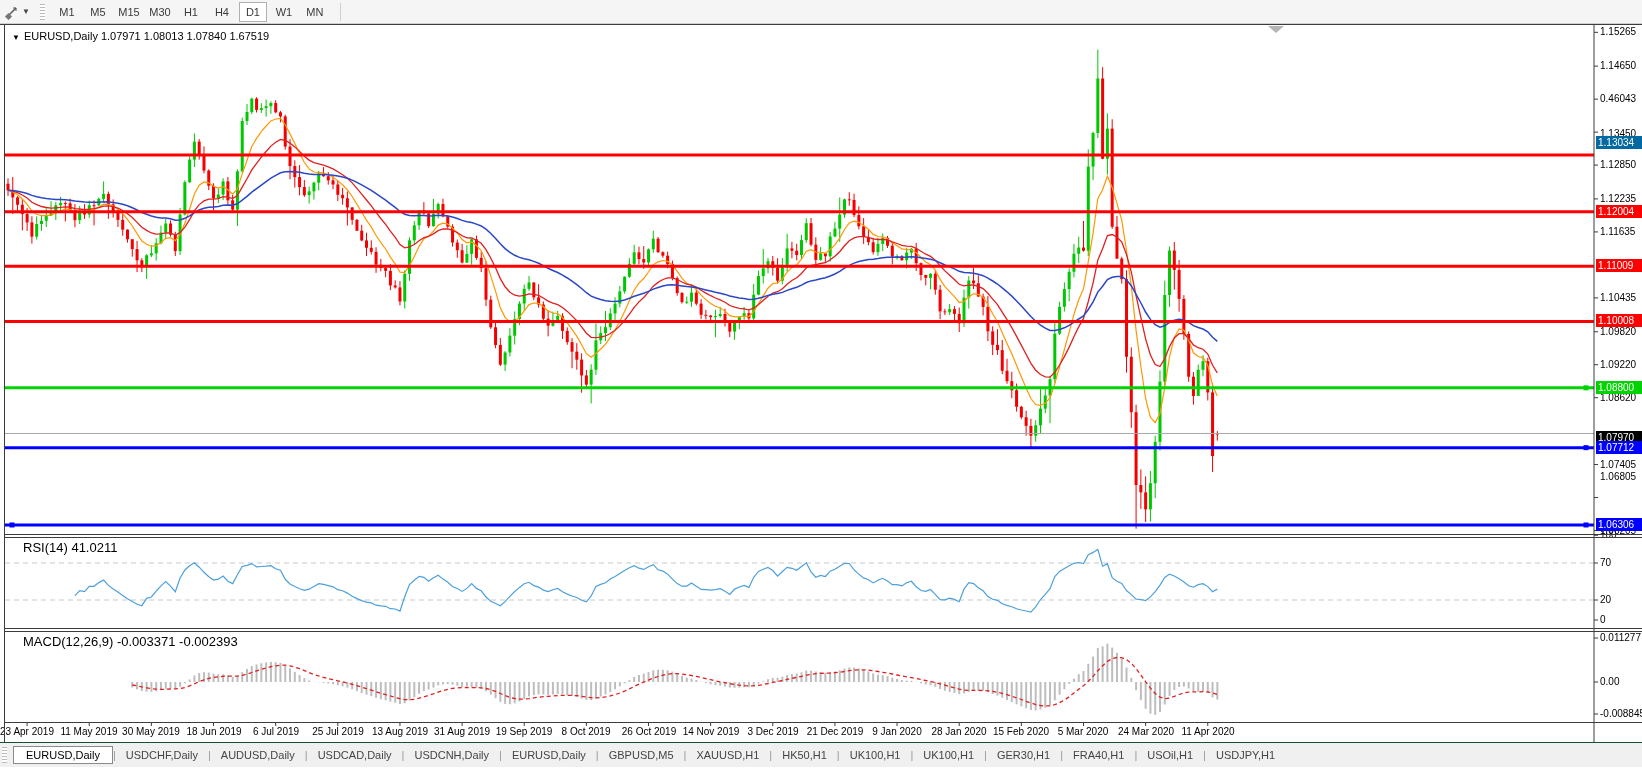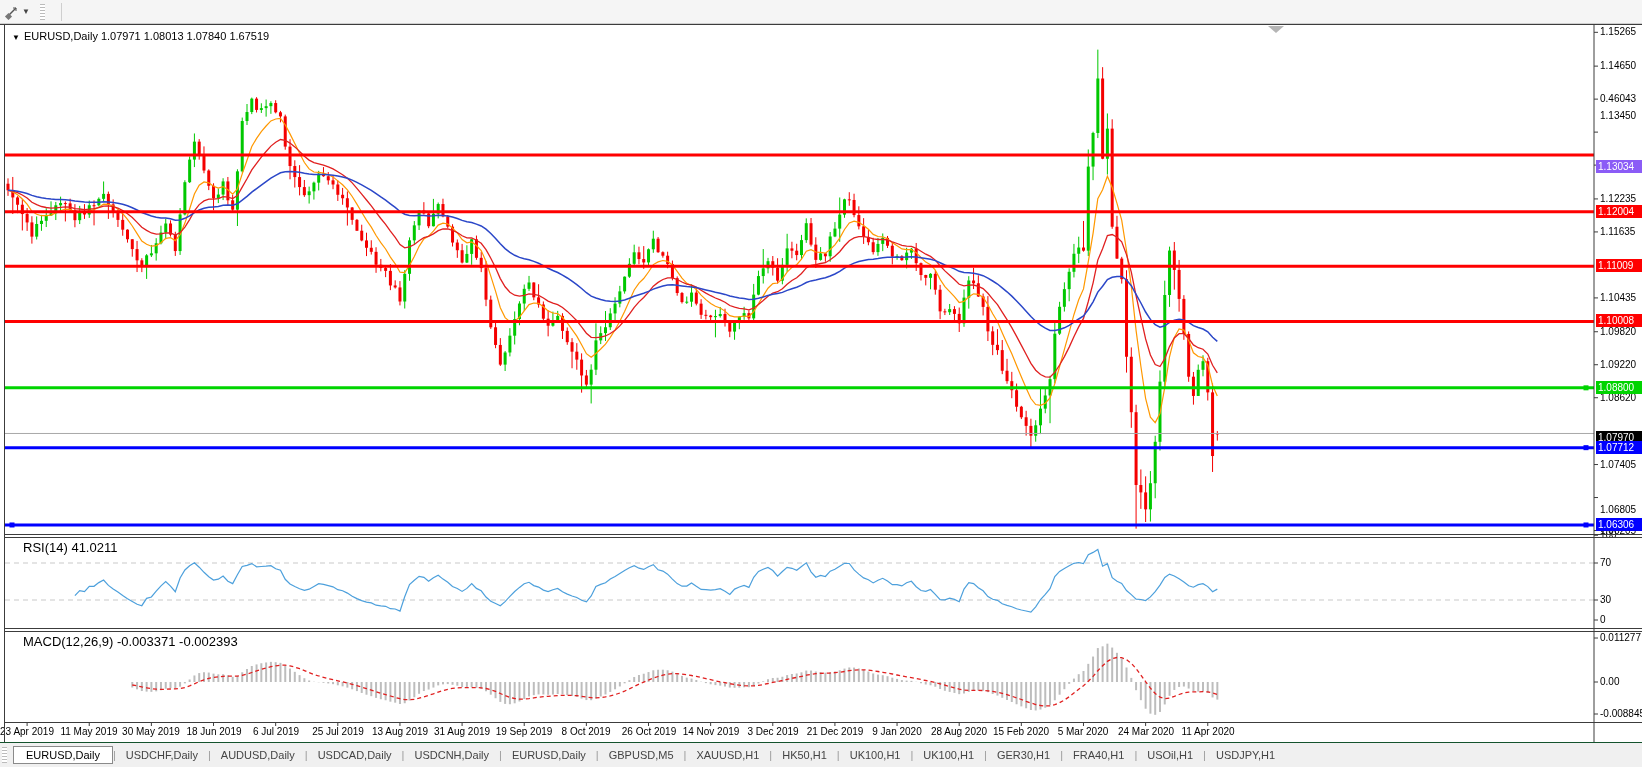--- a/index.html
+++ b/index.html
@@ -43,20 +43,31 @@
     <span class="tool-icon">
       <svg width="16" height="16" style="position:static">
         <line x1="3" y1="13" x2="12" y2="4" stroke="#555" stroke-width="1.4"></line>
         <rect x="2" y="10" width="5" height="5" transform="rotate(45 4.5 12.5)" fill="#777"></rect>
         <line x1="9" y1="4" x2="12" y2="4" stroke="#555"></line>
           <line x1="12" y1="4" x2="12" y2="7" stroke="#555"></line>
       </svg>
     </span>
     <span class="caret">▼</span>
     <span class="grip"></span>
+    <div id="tf-buttons" style="display:flex">
+        <div class="tfbtn">M1</div>
+        <div class="tfbtn">M5</div>
+        <div class="tfbtn">M15</div>
+        <div class="tfbtn">M30</div>
+        <div class="tfbtn">H1</div>
+        <div class="tfbtn">H4</div>
+        <div class="tfbtn active">D1</div>
+        <div class="tfbtn">W1</div>
+        <div class="tfbtn">MN</div>
+      </div>
     <span class="vsep"></span>
   </div>
 
   <div id="chart-window">
     <svg id="plot" width="1642" height="768">
         <line x1="5" y1="563" x2="1594" y2="563" stroke="#c9c9c9" stroke-dasharray="5 4"></line>
         <line x1="5" y1="600" x2="1594" y2="600" stroke="#c9c9c9" stroke-dasharray="5 4"></line>
         <g>
           <line x1="8" y1="178.35529994347604" x2="8" y2="195.8673423381691" stroke="#f40000" stroke-width="1"></line>
           <rect x="6.5" y="183.7150621711253" width="3" height="6.598800000000523" fill="#f40000"></rect>
@@ -862,39 +873,39 @@
     <div id="chart-title">
       <span class="sym-caret">▼</span><span>EURUSD,Daily  1.07971 1.08013 1.07840 1.67519</span>
     </div>
     <div class="panel-label" style="top:540px">RSI(14) 41.0211</div>
     <div class="panel-label" style="top:634px">MACD(12,26,9) -0.003371 -0.002393</div>
 
     <div id="labels">
         <div class="axis-tick" style="top:26px">1.15265</div>
         <div class="axis-tick" style="top:60px">1.14650</div>
         <div class="axis-tick" style="top:93px">0.46043</div>
-        <div class="axis-tick" style="top:110px">1.13450</div>
+        <div class="axis-tick" style="top:128px">1.13450</div>
         <div class="axis-tick" style="top:159px">1.12850</div>
         <div class="axis-tick" style="top:193px">1.12235</div>
         <div class="axis-tick" style="top:226px">1.11635</div>
         <div class="axis-tick" style="top:292px">1.10435</div>
         <div class="axis-tick" style="top:326px">1.09820</div>
         <div class="axis-tick" style="top:359px">1.09220</div>
         <div class="axis-tick" style="top:392px">1.08620</div>
         <div class="axis-tick" style="top:459px">1.07405</div>
-        <div class="axis-tick" style="top:504px">1.06805</div>
+        <div class="axis-tick" style="top:471px">1.06805</div>
         <div class="axis-tick" style="top:525px">1.06205</div>
         <div class="axis-tick" style="top:529px">100</div>
         <div class="axis-tick" style="top:557px">70</div>
-        <div class="axis-tick" style="top:594px">30</div>
+        <div class="axis-tick" style="top:594px">20</div>
         <div class="axis-tick" style="top:614px">0</div>
         <div class="axis-tick" style="top:632px">0.011277</div>
         <div class="axis-tick" style="top:676px">0.00</div>
         <div class="axis-tick" style="top:708px">-0.008845</div>
-        <div class="axis-box" style="top:160px;background:#8b5cf6">1.13034</div>
+        <div class="axis-box" style="top:136px;background:#0369a1">1.13034</div>
         <div class="axis-box" style="top:205px;background:#ff0000">1.12004</div>
         <div class="axis-box" style="top:259px;background:#ff0000">1.11009</div>
         <div class="axis-box" style="top:314px;background:#ff0000">1.10008</div>
         <div class="axis-box" style="top:381px;background:#00d400">1.08800</div>
         <div class="axis-box" style="top:431px;background:#000000">1.07970</div>
         <div class="axis-box" style="top:441px;background:#0000ff">1.07712</div>
         <div class="axis-box" style="top:518px;background:#0000ff">1.06306</div>
       </div>
     <div id="dates">
         <div class="date-tick" style="left:27px">23 Apr 2019</div>
@@ -905,21 +916,21 @@
         <div class="date-tick" style="left:338px">25 Jul 2019</div>
         <div class="date-tick" style="left:400px">13 Aug 2019</div>
         <div class="date-tick" style="left:462px">31 Aug 2019</div>
         <div class="date-tick" style="left:524px">19 Sep 2019</div>
         <div class="date-tick" style="left:586px">8 Oct 2019</div>
         <div class="date-tick" style="left:649px">26 Oct 2019</div>
         <div class="date-tick" style="left:711px">14 Nov 2019</div>
         <div class="date-tick" style="left:773px">3 Dec 2019</div>
         <div class="date-tick" style="left:835px">21 Dec 2019</div>
         <div class="date-tick" style="left:897px">9 Jan 2020</div>
-        <div class="date-tick" style="left:959px">28 Aug 2020</div>
+        <div class="date-tick" style="left:959px">28 Jan 2020</div>
         <div class="date-tick" style="left:1021px">15 Feb 2020</div>
         <div class="date-tick" style="left:1083px">5 Mar 2020</div>
         <div class="date-tick" style="left:1146px">24 Mar 2020</div>
         <div class="date-tick" style="left:1208px">11 Apr 2020</div>
       </div>
 
     <div class="hline" style="left:0;top:24px;width:1642px;height:1px"></div>
     <div class="vline" style="left:4px;top:24px;width:1px;height:718px"></div>
     <div class="hline" style="left:4px;top:534px;width:1638px;height:1px"></div>
     <div class="hline" style="left:4px;top:537px;width:1638px;height:1px"></div>

